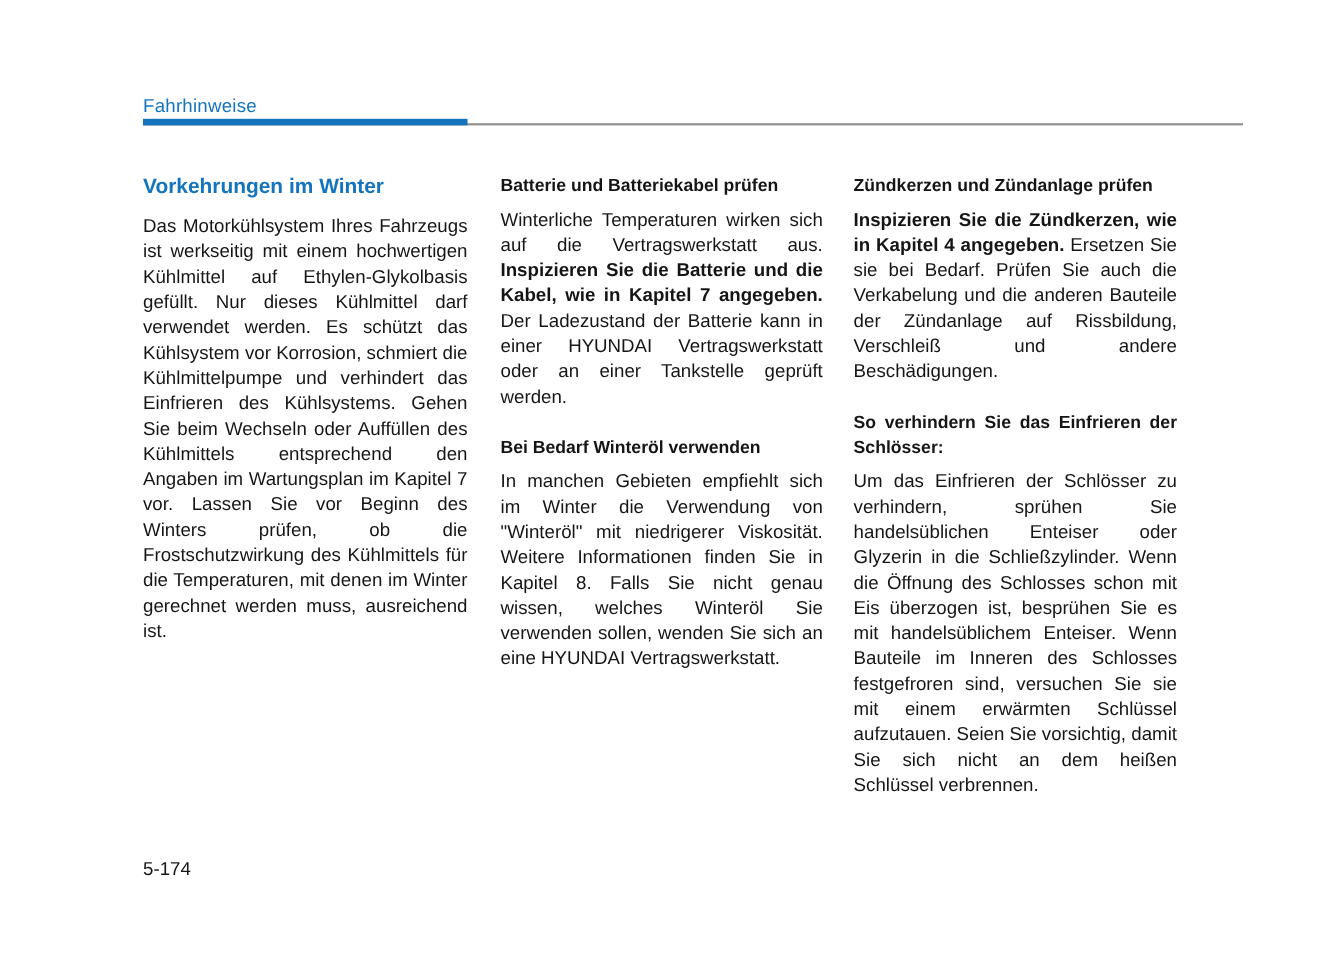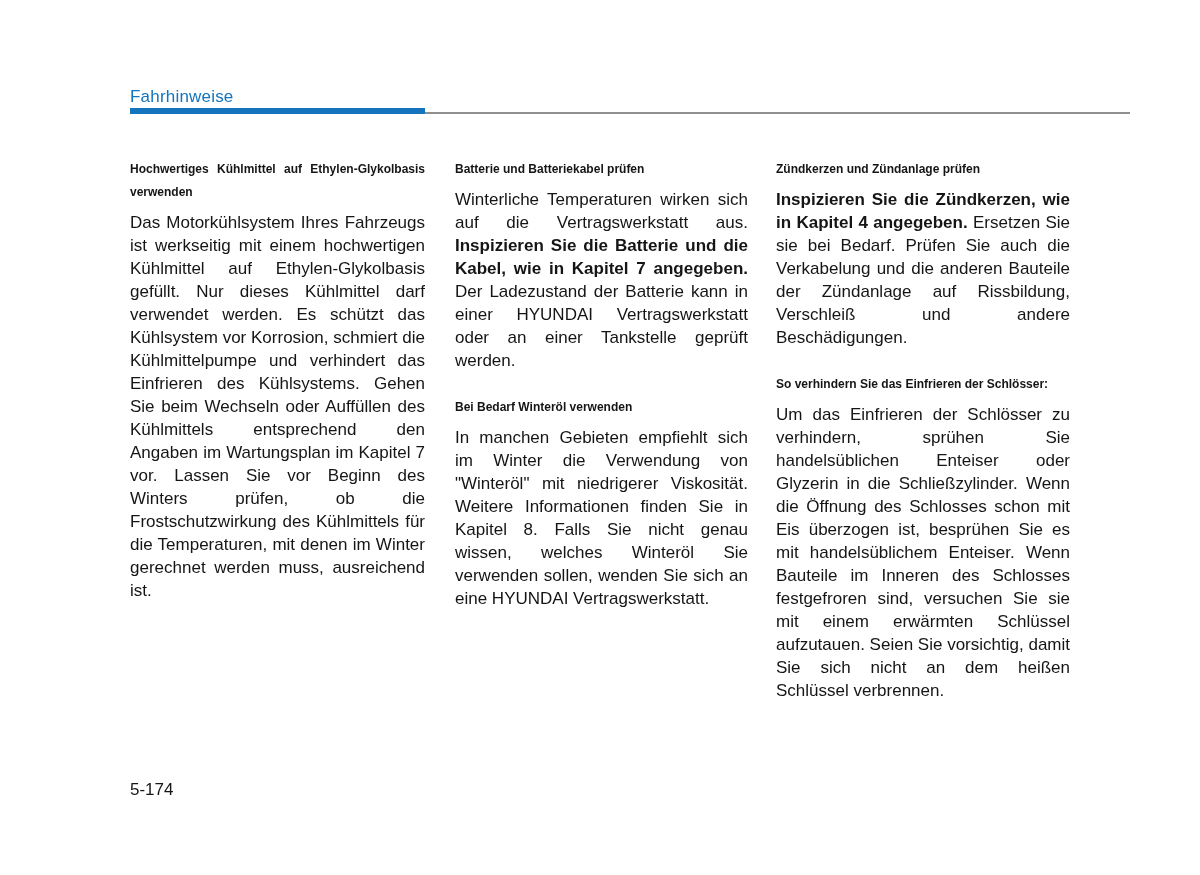--- a/index.html
+++ b/index.html
@@ -51,21 +51,21 @@
   .col-title{
     margin:0 0 12px 0;
     font-size:19px;line-height:24px;
     font-weight:700;
     color:var(--accent-blue);
     text-align:left;
   }
   .section + .section{margin-top:24px;}
   .section h2{
     margin:0 0 7px 0;
-    font-size:12px;line-height:23px;
+    font-size:16px;line-height:23px;
     font-weight:700;
     text-align:justify;
   }
   .section p{margin:0;}
   .run-bold{font-weight:700;}
 
   
   .page-number{
     position:absolute;left:130px;top:780px;
     font-size:17px;
@@ -74,22 +74,22 @@
 </head>
 <body>
 
 <div class="page">
 
   <div class="header-label">Fahrhinweise</div>
   <div class="header-rule-gray"></div>
   <div class="header-rule-blue"></div>
 
   <div class="col col-1">
+    <h1 class="col-title">Vorkehrungen im Winter</h1>
     <div class="section">
-      <h2>Hochwertiges Kühlmittel auf Ethylen-Glykolbasis verwenden</h2>
       <p><span>Das Motorkühlsystem Ihres Fahrzeugs ist werkseitig mit einem hochwertigen Kühlmittel auf Ethylen-Glykolbasis gefüllt. Nur dieses Kühlmittel darf verwendet werden. Es schützt das Kühlsystem vor Korrosion, schmiert die Kühlmittelpumpe und verhindert das Einfrieren des Kühlsystems. Gehen Sie beim Wechseln oder Auffüllen des Kühlmittels entsprechend den Angaben im Wartungsplan im Kapitel 7 vor. Lassen Sie vor Beginn des Winters prüfen, ob die Frostschutzwirkung des Kühlmittels für die Temperaturen, mit denen im Winter gerechnet werden muss, ausreichend ist.</span></p>
     </div>
   </div>
 
   <div class="col col-2">
     <div class="section">
       <h2>Batterie und Batteriekabel prüfen</h2>
       <p><span>Winterliche Temperaturen wirken sich auf die Vertragswerkstatt aus. </span><span class="run-bold">Inspizieren Sie die Batterie und die Kabel, wie in Kapitel 7 angegeben. </span><span>Der Ladezustand der Batterie kann in einer HYUNDAI Vertragswerkstatt oder an einer Tankstelle geprüft werden.</span></p>
     </div>
     <div class="section">

